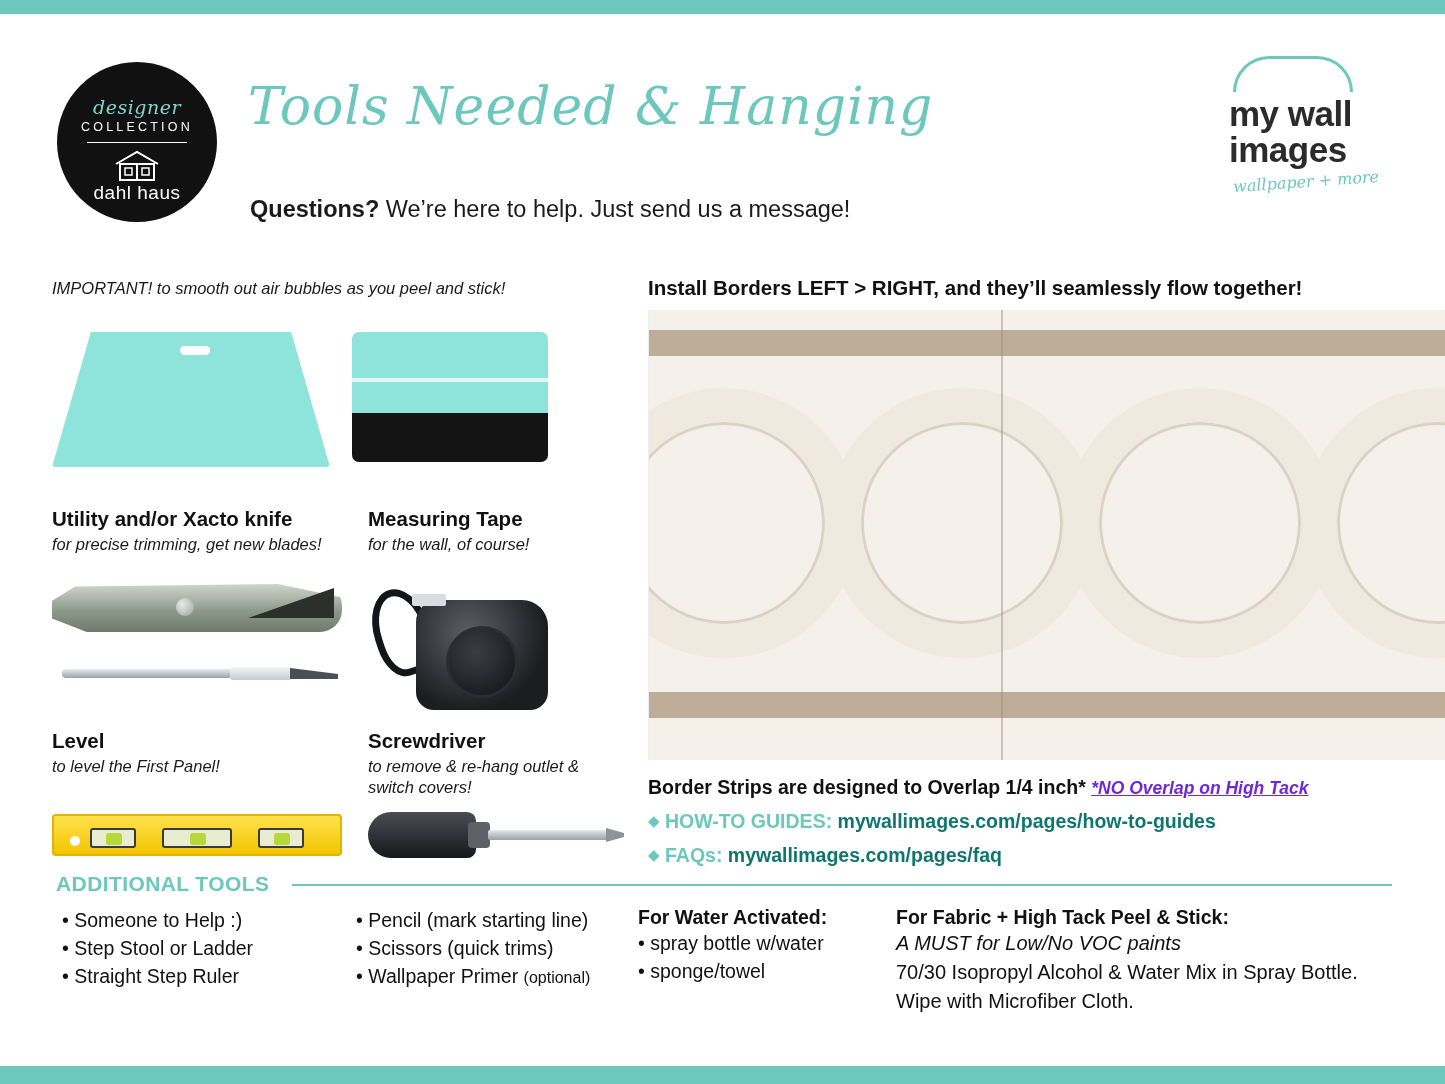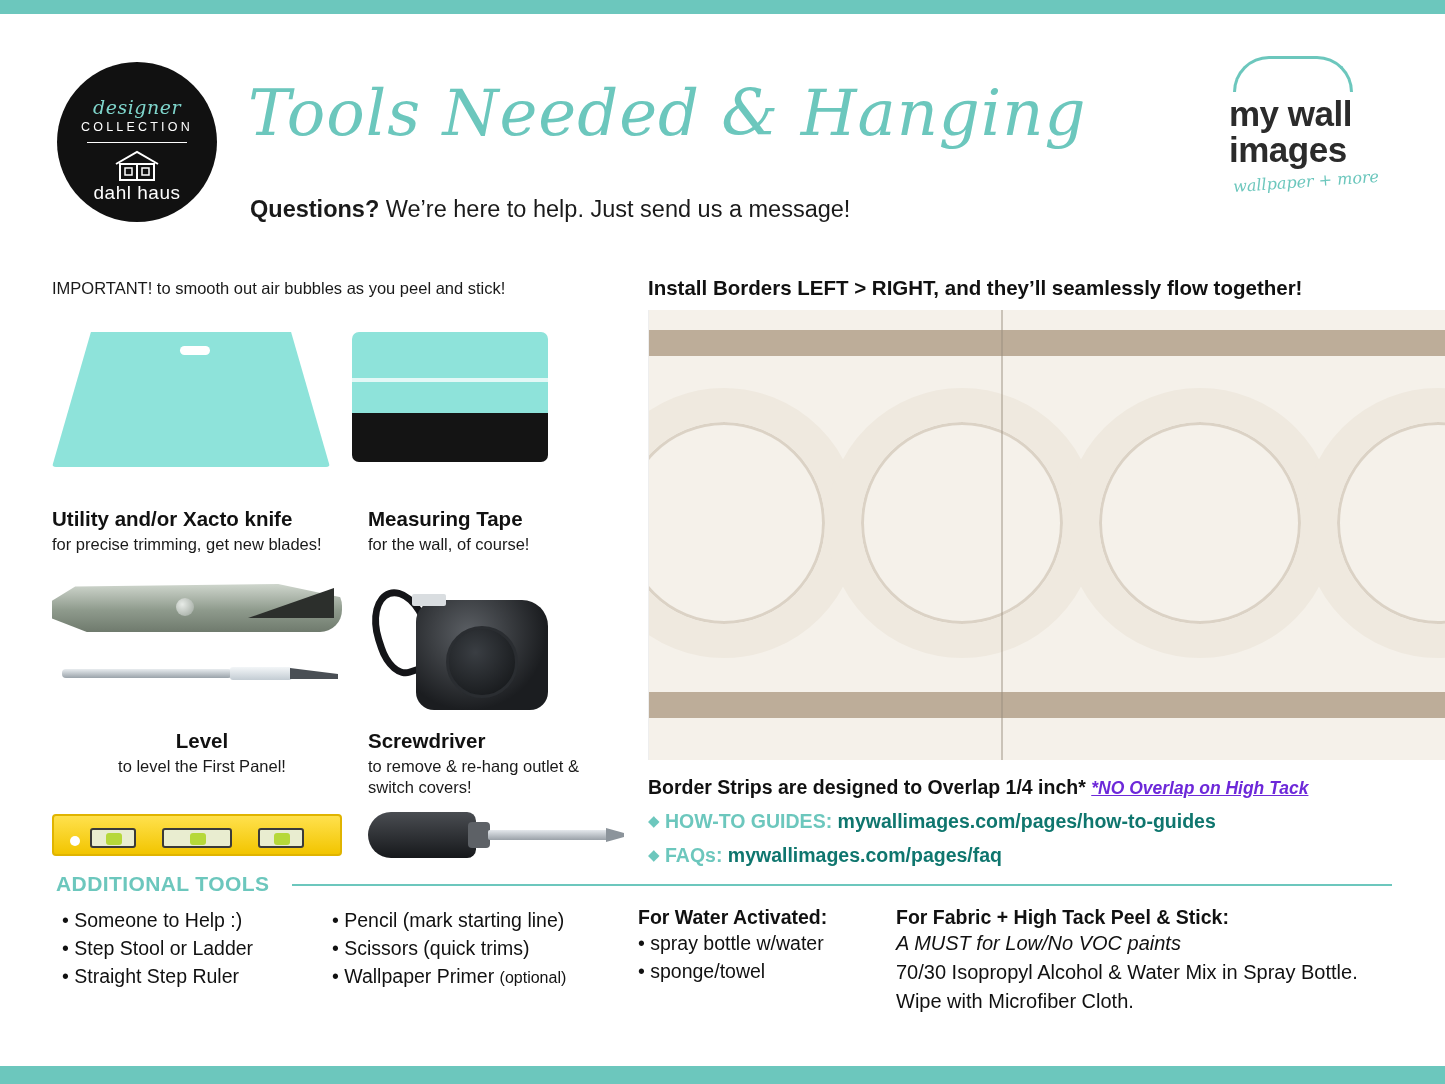--- a/index.html
+++ b/index.html
@@ -72,21 +72,21 @@
     color: #ffffff;
     font-size: 19px;
     letter-spacing: 0.5px;
   }
 
   .title-script {
     position: absolute; left: 248px; top: 62px;
     color: #6cc7bd;
     font-family: "DejaVu Serif", serif;
     font-style: italic;
-    font-size: 64px;
+    font-size: 52px;
     letter-spacing: 1px;
     white-space: nowrap;
   }
   .subtitle {
     position: absolute; left: 250px; top: 182px;
     font-size: 23.5px;
     color: #1a1a1a;
     white-space: nowrap;
   }
   .subtitle b { font-weight: bold; }
@@ -116,21 +116,21 @@
     font-family: "DejaVu Serif", serif;
     font-style: italic;
     font-size: 16px;
     transform: rotate(-4deg);
   }
 
   
   .left { position: absolute; left: 52px; top: 276px; width: 580px; }
 
   .tool-title { font-size: 20.5px; font-weight: bold; color: #111; line-height: 1.25; }
-  .tool-sub { font-size: 16.5px; color: #1a1a1a; line-height: 1.3; margin-top: 2px; }
+  .tool-sub { font-size: 16.5px; font-style: italic; color: #1a1a1a; line-height: 1.3; margin-top: 2px; }
 
   .sq-row { position: absolute; left: 0; top: 56px; width: 580px; height: 150px; }
   .sq-large {
     position: absolute; left: 0; top: 0;
     width: 278px; height: 135px;
     background: #8ee3da;
     border-radius: 38px 38px 4px 4px;
     clip-path: polygon(14% 0%, 86% 0%, 100% 100%, 0% 100%);
   }
   .sq-large-hole {
@@ -202,21 +202,21 @@
     border: 7px solid #141518;
     border-radius: 50% 50% 40% 40%;
     transform: rotate(-18deg);
   }
   .tape-blade {
     position: absolute; left: 44px; top: 16px; width: 34px; height: 12px;
     background: #d9dde0; border-radius: 2px;
   }
 
   .level-block { position: absolute; left: 0; top: 452px; width: 580px; }
-  .level-title { position: absolute; left: 0; top: 0; width: 300px; text-align: center; }
+  .level-title { position: absolute; left: 0; top: 0; width: 300px; }
   .sd-title { position: absolute; left: 316px; top: 0; width: 260px; }
 
   .level-img { position: absolute; left: 0; top: 80px; width: 300px; height: 54px; }
   .level-body {
     position: absolute; left: 0; top: 6px; width: 290px; height: 42px;
     background: linear-gradient(#ffe14d, #f2c500);
     border-radius: 4px;
     border: 2px solid #e0b400;
   }
   .level-vial {
@@ -295,21 +295,21 @@
     position: absolute; left: 56px; top: 872px;
     font-size: 21px; font-weight: bold; color: #6cc7bd; letter-spacing: 0.4px;
   }
   .addl-rule {
     position: absolute; left: 292px; top: 884px; width: 1100px; height: 2px;
     background: #6cc7bd;
   }
   .cols { position: absolute; left: 56px; top: 906px; width: 1350px; }
   .col { position: absolute; top: 0; }
   .col.c1 { left: 6px; width: 290px; }
-  .col.c2 { left: 276px; width: 290px; }
+  .col.c2 { left: 300px; width: 290px; }
   .col.c3 { left: 582px; width: 250px; }
   .col.c4 { left: 840px; width: 520px; }
   .li { font-size: 19.5px; color: #111; line-height: 1.44; white-space: nowrap; }
   .li .small { font-size: 16px; }
   .col-head { font-size: 19.5px; font-weight: bold; color: #111; }
   .col-line { font-size: 20px; color: #111; line-height: 1.44; }
   .col-line.ital { font-style: italic; }
 </style>
 </head>
 <body>

